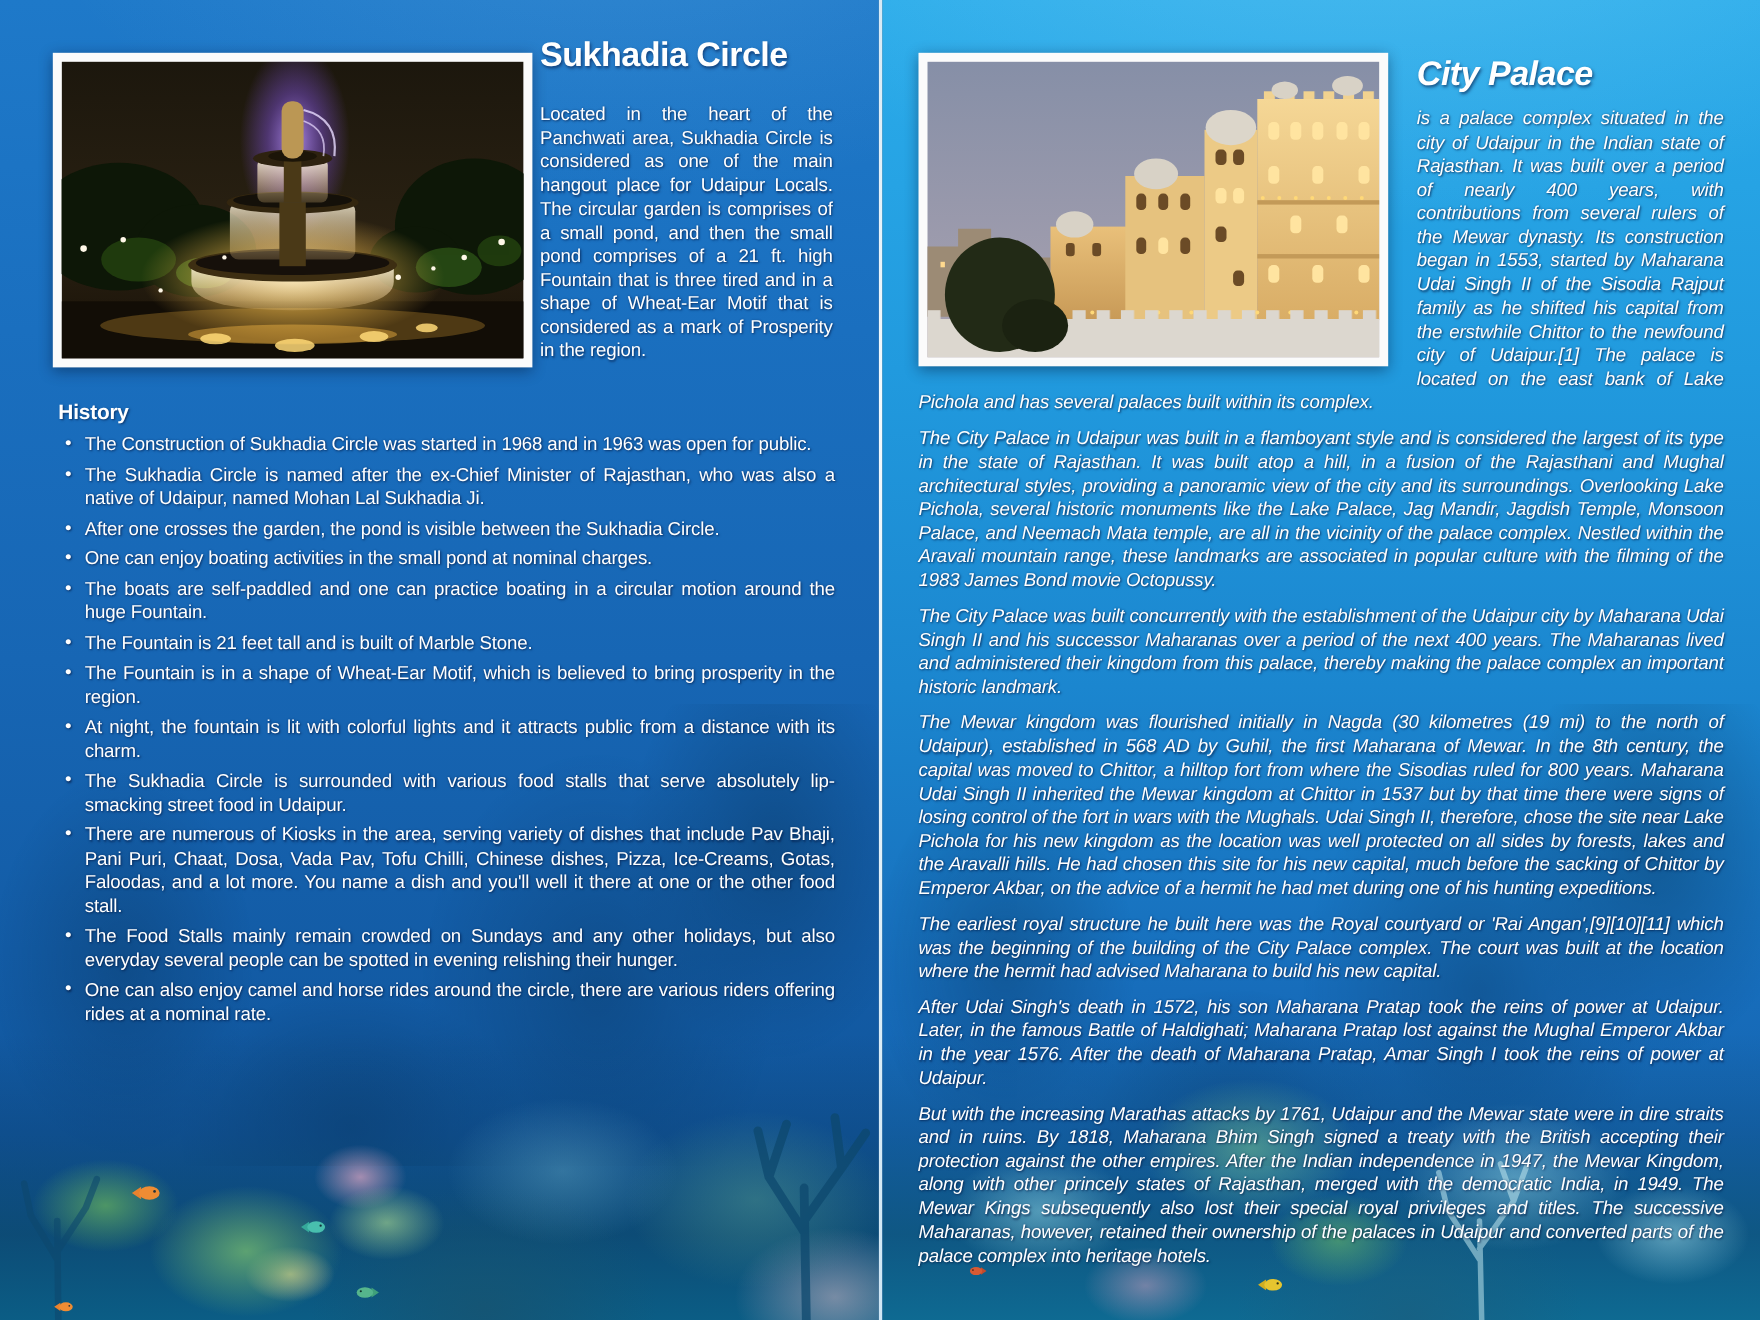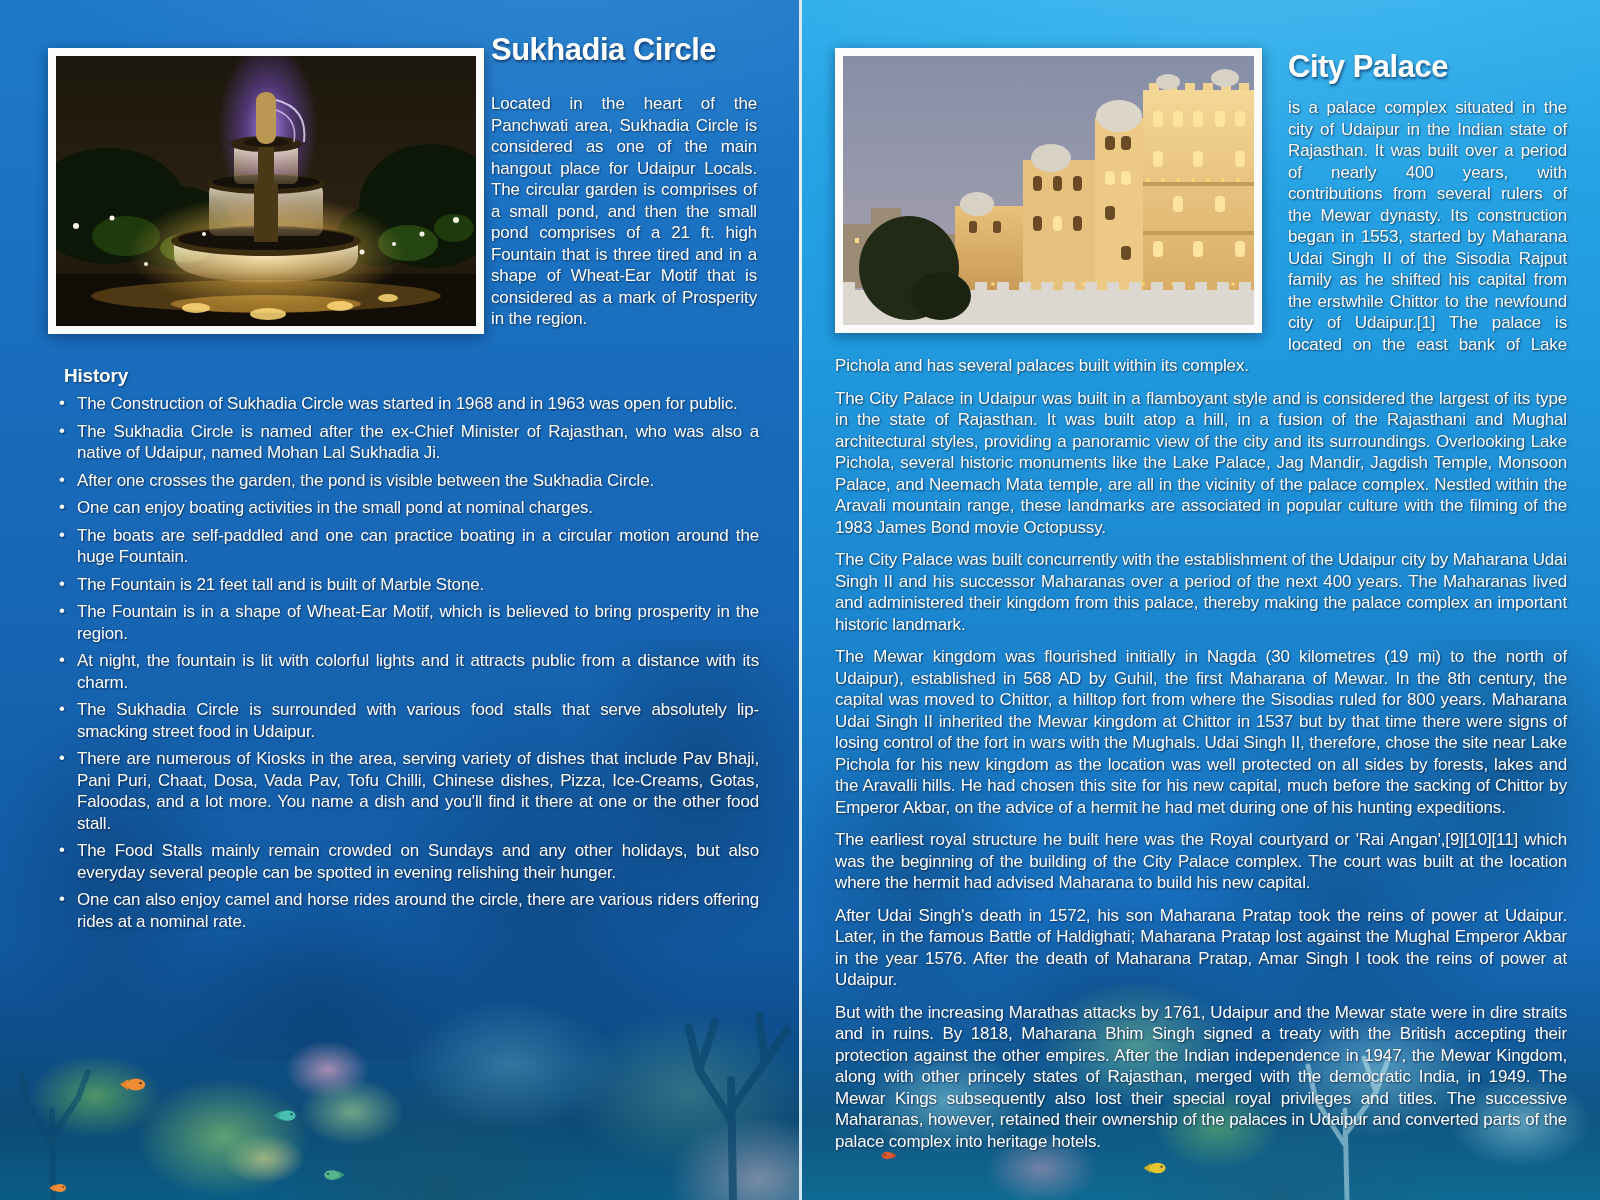--- a/index.html
+++ b/index.html
@@ -58,27 +58,27 @@
   .photo-right svg{display:block;width:411px;height:269px;}
 
   .title{font-size:31px;font-weight:bold;letter-spacing:-0.5px;margin:0;
     text-shadow:1px 2px 3px rgba(5,25,70,.65);}
   .btxt{font-size:17px;line-height:21.5px;letter-spacing:-0.15px;text-align:justify;
     text-shadow:1px 1px 2px rgba(4,24,66,.65),0 0 2px rgba(4,24,66,.3);}
 
   .title-left{position:absolute;left:491px;top:32px;width:268px;z-index:3;}
   .intro-left{position:absolute;left:491px;top:93px;width:266px;margin:0;z-index:3;}
   .sections-left{position:absolute;left:52px;top:354px;width:707px;z-index:3;}
-  .sec-heading{font-size:19px;font-weight:bold;margin:11px 12px 6px;letter-spacing:-0.2px;
+  .sec-heading{font-size:19px;font-weight:bold;margin:11px 1px 6px;letter-spacing:-0.2px;
     text-shadow:1px 1px 2px rgba(4,24,66,.65);}
   ul.blist{list-style:none;margin:0;padding:0;}
   ul.blist li{position:relative;padding-left:25px;margin-bottom:6px;}
   ul.blist li::before{content:"\2022";position:absolute;left:7px;top:-1px;}
 
-  .right-inner{position:absolute;inset:0;padding:48px 33px 0 33px;z-index:3;}
+  .right-inner{position:absolute;inset:0;padding:48px 33px 0 33px;z-index:3;font-style:italic;}
   .title-right{margin:1px 0 12px;}
   .intro-right{margin:0;}
   .para{clear:left;margin:11px 0 0;}
 </style>
 </head>
 <body>
 
 <div class="canvas">
 
   <section class="page page-left">
@@ -201,21 +201,21 @@
         <li>The Sukhadia Circle is named after the ex-Chief Minister of Rajasthan, who was also a native of Udaipur, named Mohan Lal Sukhadia Ji.</li>
       </ul>
       <ul class="blist btxt">
         <li>After one crosses the garden, the pond is visible between the Sukhadia Circle.</li>
         <li>One can enjoy boating activities in the small pond at nominal charges.</li>
         <li>The boats are self-paddled and one can practice boating in a circular motion around the huge Fountain.</li>
         <li>The Fountain is 21 feet tall and is built of Marble Stone.</li>
         <li>The Fountain is in a shape of Wheat-Ear Motif, which is believed to bring prosperity in the region.</li>
         <li>At night, the fountain is lit with colorful lights and it attracts public from a distance with its charm.</li>
         <li>The Sukhadia Circle is surrounded with various food stalls that serve absolutely lip-smacking street food in Udaipur.</li>
-        <li>There are numerous of Kiosks in the area, serving variety of dishes that include Pav Bhaji, Pani Puri, Chaat, Dosa, Vada Pav, Tofu Chilli, Chinese dishes, Pizza, Ice-Creams, Gotas, Faloodas, and a lot more. You name a dish and you'll find it there at one or the other food stall.</li>
+        <li>There are numerous of Kiosks in the area, serving variety of dishes that include Pav Bhaji, Pani Puri, Chaat, Dosa, Vada Pav, Tofu Chilli, Chinese dishes, Pizza, Ice-Creams, Gotas, Faloodas, and a lot more. You name a dish and you'll well it there at one or the other food stall.</li>
         <li>The Food Stalls mainly remain crowded on Sundays and any other holidays, but also everyday several people can be spotted in evening relishing their hunger.</li>
         <li>One can also enjoy camel and horse rides around the circle, there are various riders offering rides at a nominal rate.</li>
       </ul>
     </div>
   </section>
 
   <div class="divider"></div>
 
   <section class="page page-right">
     <div class="reef-mid"></div>

